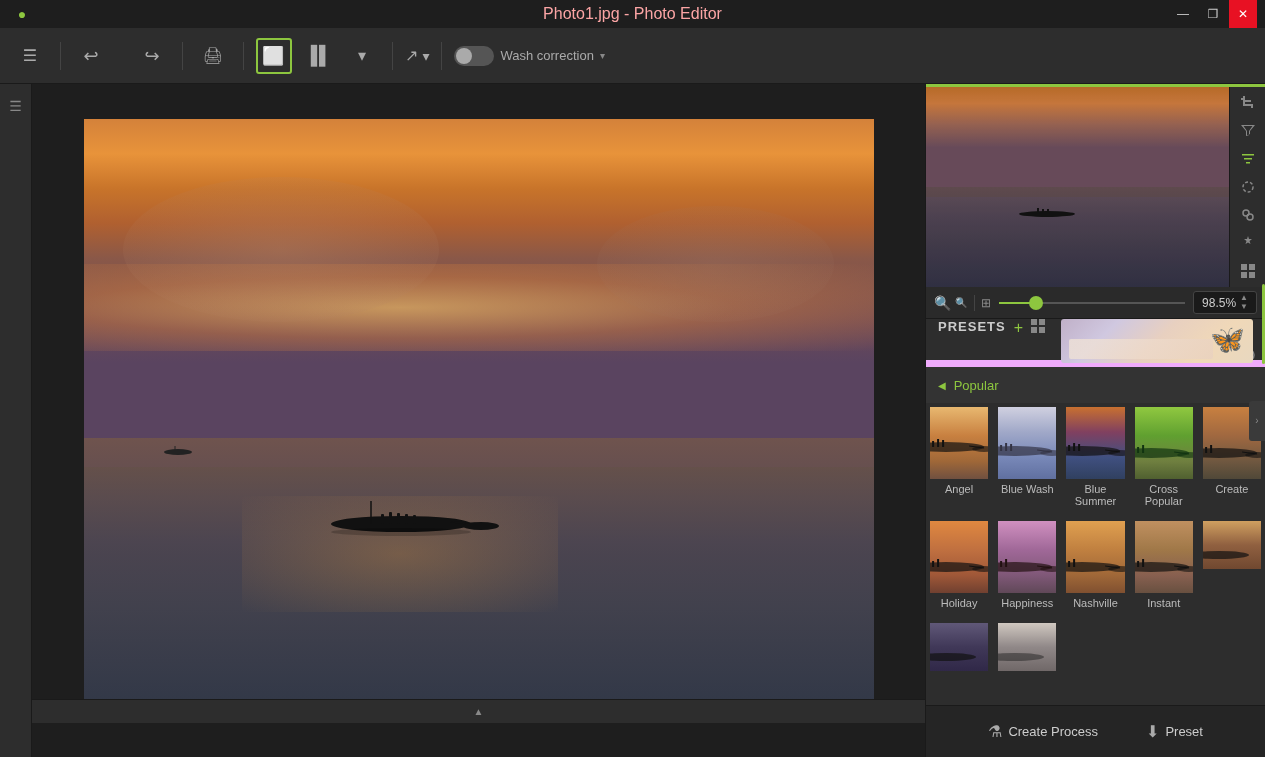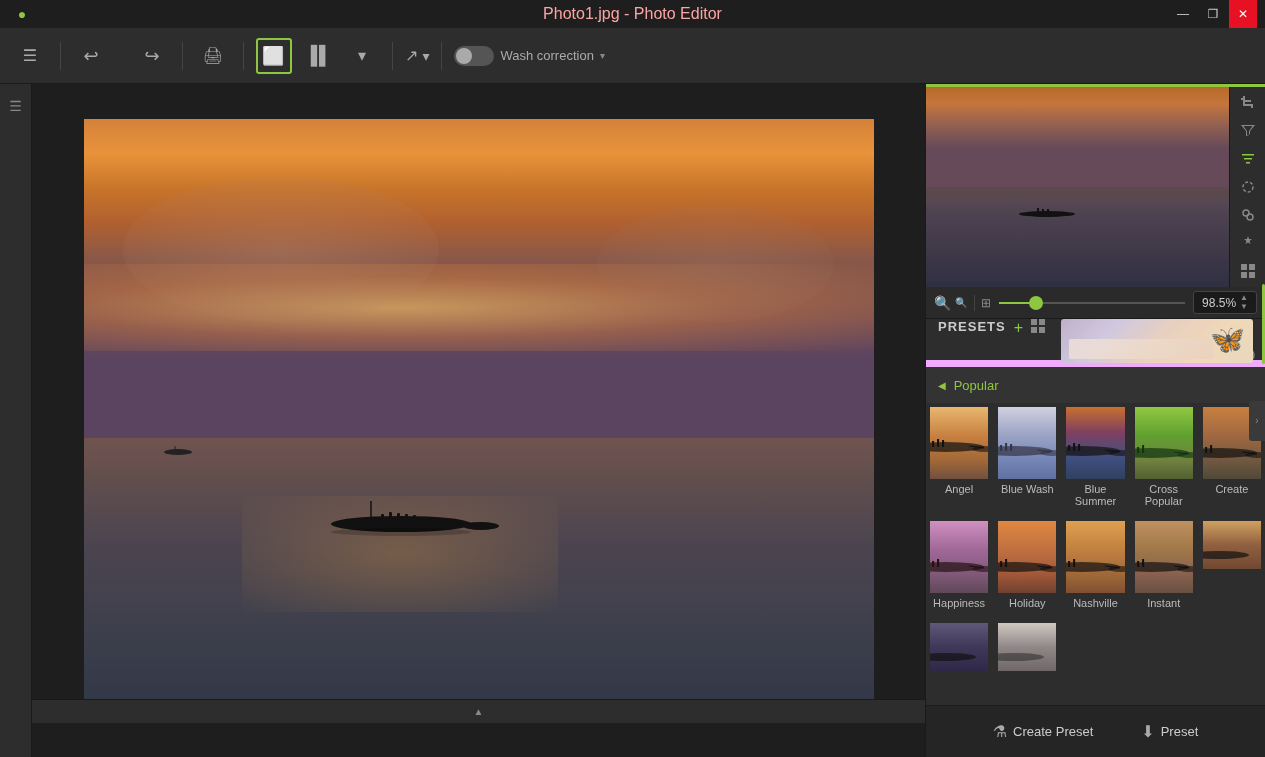--- a/index.html
+++ b/index.html
@@ -827,62 +827,62 @@
                   <ellipse cx="42" cy="46" rx="38" ry="5" fill="#111" opacity="0.7"></ellipse>
                   <rect x="28" y="40" width="2" height="6" fill="#111"></rect>
                   <rect x="33" y="38" width="2" height="8" fill="#111"></rect>
                   <line x1="65" y1="45" x2="80" y2="47" stroke="#111" stroke-width="1"></line>
                   <ellipse cx="80" cy="48" rx="12" ry="3" fill="#111" opacity="0.6"></ellipse>
                 </svg>
               </div>
               <span class="preset-label">Create</span>
             </div>
             <div class="preset-item">
+              <div class="preset-thumb thumb-holiday">
+                <svg width="100%" height="100%" viewBox="0 0 110 72" xmlns="http://www.w3.org/2000/svg" preserveAspectRatio="xMidYMid slice" style="position:absolute;top:0;left:0;">
+                  <defs>
+                      <linearGradient id="g-hol" x1="0" y1="0" x2="0" y2="1">
+                        <stop offset="0%" stop-color="#e08840"></stop>
+                        <stop offset="40%" stop-color="#c07040"></stop>
+                        <stop offset="75%" stop-color="#a05838"></stop>
+                        <stop offset="100%" stop-color="#704030"></stop>
+                      </linearGradient>
+                    </defs>
+                  <rect width="110" height="72" fill="url(#g-hol)"></rect>
+                  <ellipse cx="42" cy="46" rx="38" ry="5" fill="#111" opacity="0.7"></ellipse>
+                  <rect x="28" y="40" width="2" height="6" fill="#111"></rect>
+                  <rect x="33" y="38" width="2" height="8" fill="#111"></rect>
+                  <line x1="65" y1="45" x2="80" y2="47" stroke="#111" stroke-width="1"></line>
+                  <ellipse cx="80" cy="48" rx="12" ry="3" fill="#111" opacity="0.6"></ellipse>
+                </svg>
+              </div>
+              <span class="preset-label">Holiday</span>
+            </div>
+
+            <div class="preset-item">
               <div class="preset-thumb thumb-happiness">
                 <svg width="100%" height="100%" viewBox="0 0 110 72" xmlns="http://www.w3.org/2000/svg" preserveAspectRatio="xMidYMid slice" style="position:absolute;top:0;left:0;">
                   <defs>
                       <linearGradient id="g-hap" x1="0" y1="0" x2="0" y2="1">
                         <stop offset="0%" stop-color="#d090c0"></stop>
                         <stop offset="40%" stop-color="#a06898"></stop>
                         <stop offset="75%" stop-color="#805878"></stop>
                         <stop offset="100%" stop-color="#604858"></stop>
                       </linearGradient>
                     </defs>
                   <rect width="110" height="72" fill="url(#g-hap)"></rect>
                   <ellipse cx="42" cy="46" rx="38" ry="5" fill="#211" opacity="0.7"></ellipse>
                   <rect x="28" y="40" width="2" height="6" fill="#211"></rect>
                   <rect x="33" y="38" width="2" height="8" fill="#211"></rect>
                   <line x1="65" y1="45" x2="80" y2="47" stroke="#211" stroke-width="1"></line>
                   <ellipse cx="80" cy="48" rx="12" ry="3" fill="#211" opacity="0.6"></ellipse>
                 </svg>
               </div>
               <span class="preset-label">Happiness</span>
             </div>
-
-            <div class="preset-item">
-              <div class="preset-thumb thumb-holiday">
-                <svg width="100%" height="100%" viewBox="0 0 110 72" xmlns="http://www.w3.org/2000/svg" preserveAspectRatio="xMidYMid slice" style="position:absolute;top:0;left:0;">
-                  <defs>
-                      <linearGradient id="g-hol" x1="0" y1="0" x2="0" y2="1">
-                        <stop offset="0%" stop-color="#e08840"></stop>
-                        <stop offset="40%" stop-color="#c07040"></stop>
-                        <stop offset="75%" stop-color="#a05838"></stop>
-                        <stop offset="100%" stop-color="#704030"></stop>
-                      </linearGradient>
-                    </defs>
-                  <rect width="110" height="72" fill="url(#g-hol)"></rect>
-                  <ellipse cx="42" cy="46" rx="38" ry="5" fill="#111" opacity="0.7"></ellipse>
-                  <rect x="28" y="40" width="2" height="6" fill="#111"></rect>
-                  <rect x="33" y="38" width="2" height="8" fill="#111"></rect>
-                  <line x1="65" y1="45" x2="80" y2="47" stroke="#111" stroke-width="1"></line>
-                  <ellipse cx="80" cy="48" rx="12" ry="3" fill="#111" opacity="0.6"></ellipse>
-                </svg>
-              </div>
-              <span class="preset-label">Holiday</span>
-            </div>
             <div class="preset-item">
               <div class="preset-thumb thumb-nashville">
                 <svg width="100%" height="100%" viewBox="0 0 110 72" xmlns="http://www.w3.org/2000/svg" preserveAspectRatio="xMidYMid slice" style="position:absolute;top:0;left:0;">
                   <defs>
                       <linearGradient id="g-nas" x1="0" y1="0" x2="0" y2="1">
                         <stop offset="0%" stop-color="#e0a050"></stop>
                         <stop offset="40%" stop-color="#c08040"></stop>
                         <stop offset="75%" stop-color="#a06838"></stop>
                         <stop offset="100%" stop-color="#805030"></stop>
                       </linearGradient>
@@ -964,21 +964,21 @@
                 </svg>
               </div>
             </div>
           </div>
         </div>
       </div>
 
       <div class="bottom-actions">
         <div class="bottom-btn">
           <span class="bottom-btn-icon">⚗</span>
-          <span>Create Preset</span>
+          <span>Create Process</span>
         </div>
         <div class="bottom-btn">
           <span class="bottom-btn-icon">⬇</span>
           <span>Preset</span>
         </div>
       </div>
     </div>
 
     <div class="right-panel-scrollbar" style="position:absolute;right:0;top:200px;width:3px;height:80px;background:#8dc63f;border-radius:2px;"></div>
 

